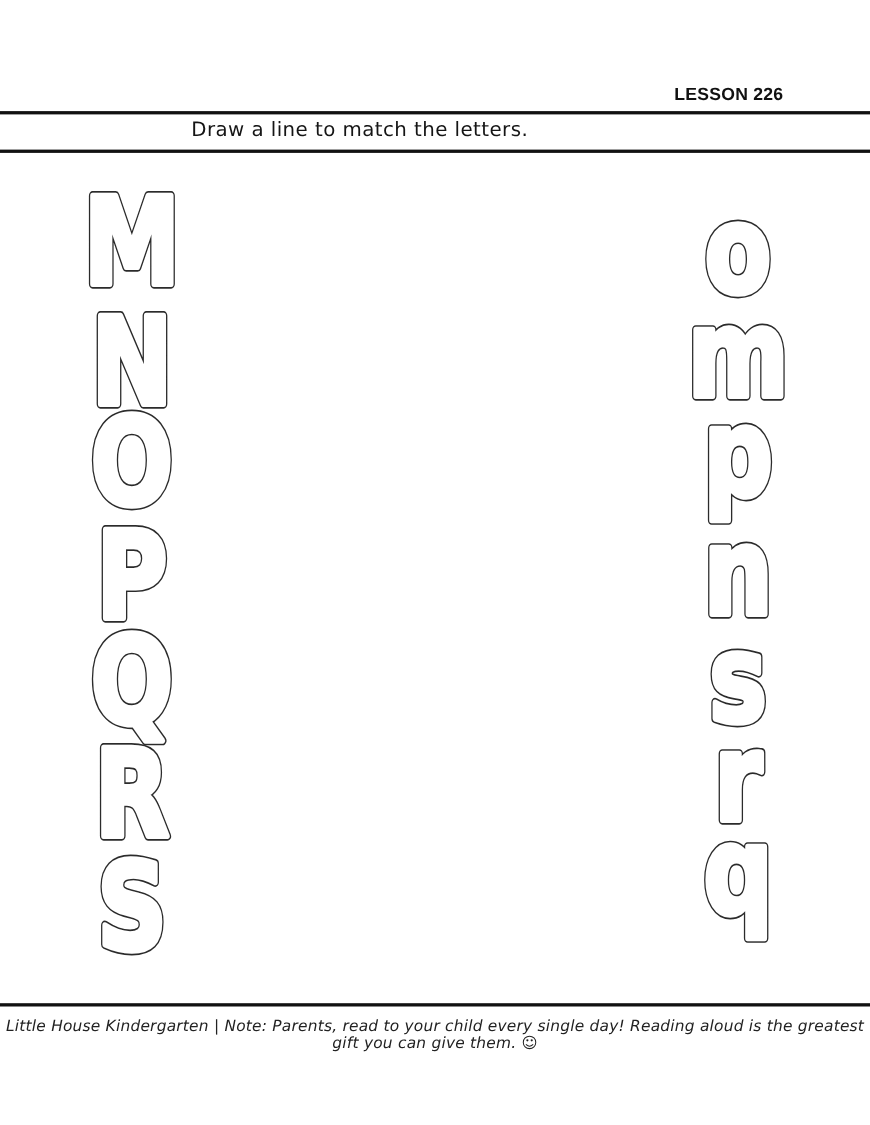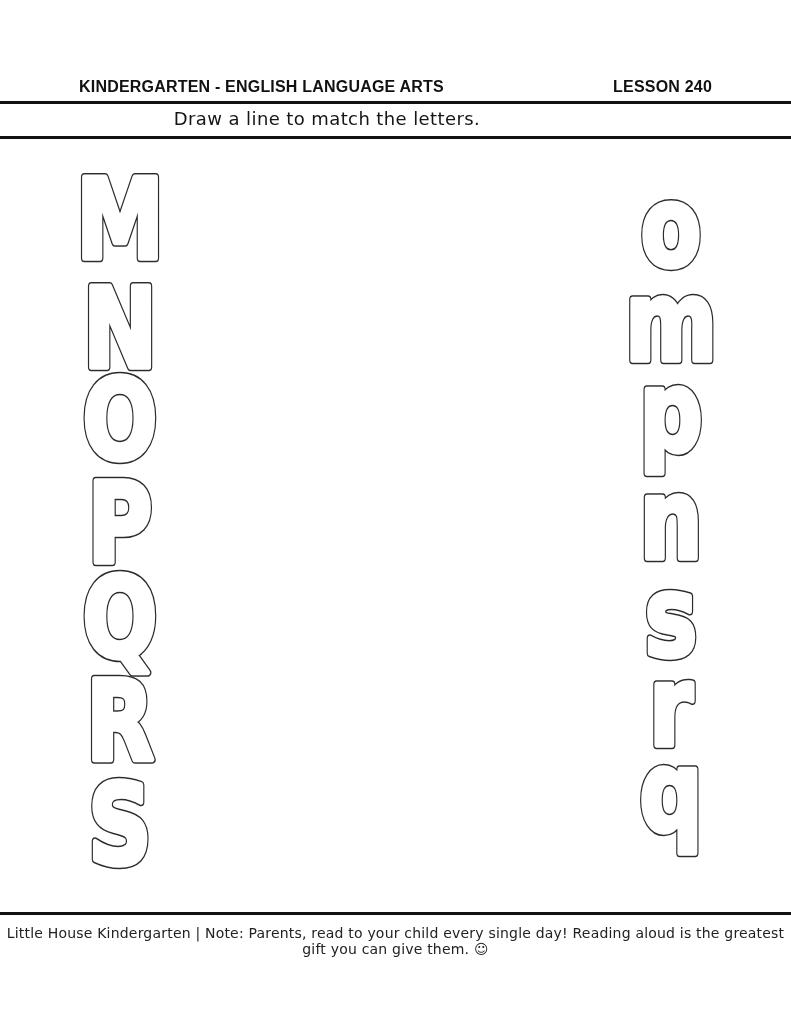--- a/index.html
+++ b/index.html
@@ -32,31 +32,30 @@
   .bubble{position:absolute;overflow:visible;}
   .bubble text{
     font-family:"DejaVu Sans",sans-serif;font-weight:bold;
     font-size:110px;text-anchor:middle;
   }
   .bubble .bk{fill:#2b2b2b;stroke:#2b2b2b;stroke-width:8.5;stroke-linejoin:round;stroke-linecap:round;}
   .bubble .wt{fill:#ffffff;stroke:#ffffff;stroke-width:5.5;stroke-linejoin:round;stroke-linecap:round;}
   
   .footer-note{
     position:absolute;top:925px;left:0;width:791px;text-align:center;
-    font-size:14px;letter-spacing:.2px;color:#222;
+    font-size:14px;font-style:italic;letter-spacing:.2px;color:#222;
     font-family:"DejaVu Sans",sans-serif;
   }
 </style>
 </head>
 <body>
 
 <div class="page">
 
-  <div class="course-title">KINDERGARTEN - ENGLISH LANGUAGE ARTS</div>
-  <div class="lesson-number">LESSON 240</div>
+  <div class="lesson-number">LESSON 226</div>
   <div class="rule rule-1"></div>
   <div class="instruction">Draw a line to match the letters.</div>
   <div class="rule rule-2"></div>
 
   <svg class="bubble" style="left:50px;top:161px" width="140" height="115" viewBox="0 0 140 115">
     <g transform="translate(70 0) scale(0.8 1)">
       <text class="bk" x="0" y="97">M</text>
       <text class="wt" x="0" y="97">M</text>
     </g>
   </svg>

